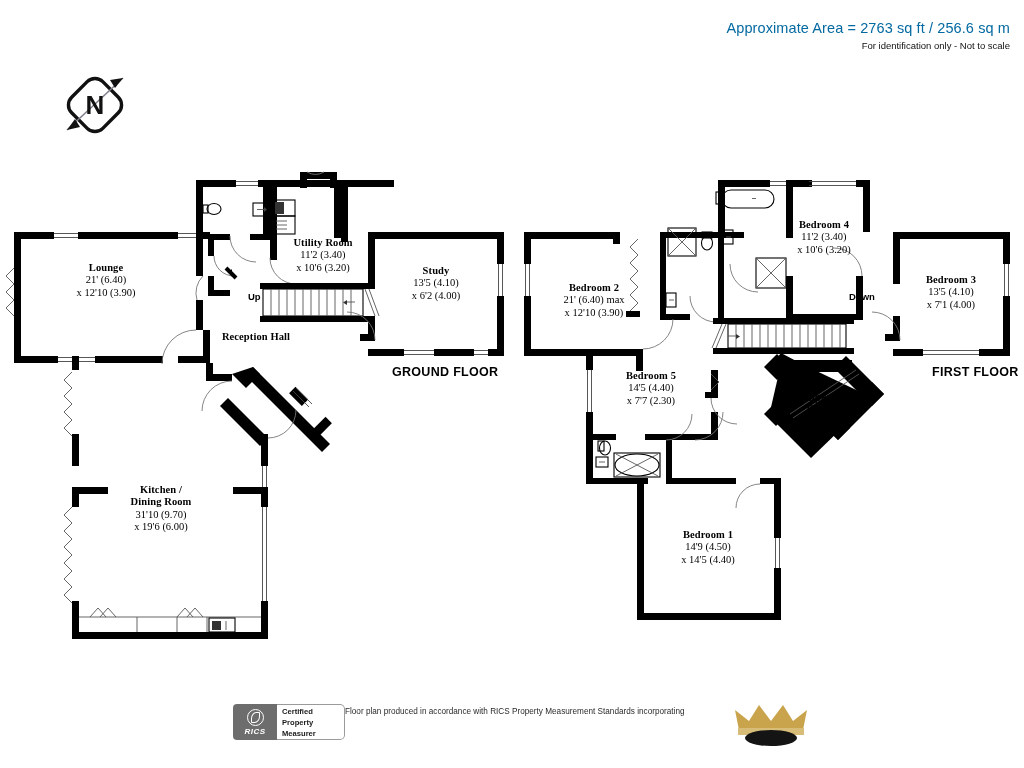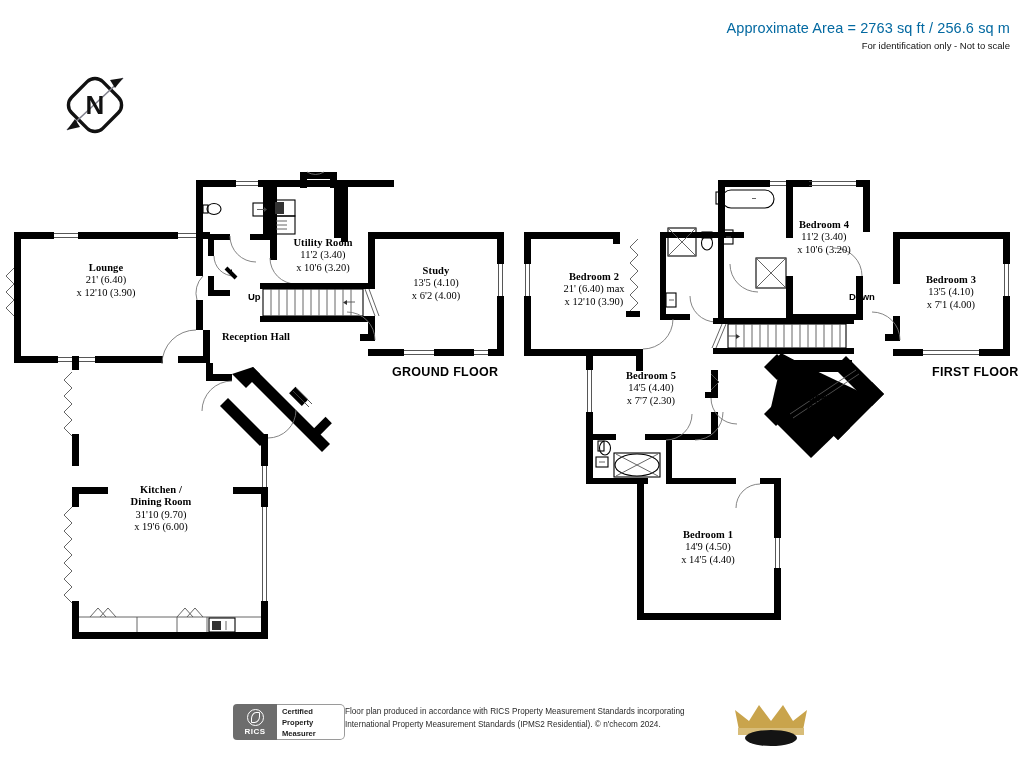--- a/index.html
+++ b/index.html
@@ -118,21 +118,21 @@
     display: block;
   }
   .rics-mark .circ::after {
     content: "";
     position: absolute;
     left: 3px; top: 2px;
     width: 7px; height: 9px;
     border: 1.3px solid #fff;
     border-radius: 60% 10% 60% 10%;
   }
-  .rics-mark .wd { font-size: 8px; font-weight: bold; letter-spacing: .5px; }
+  .rics-mark .wd { font-size: 8px; font-weight: bold; letter-spacing: .5px; font-style: italic; }
   .rics-txt {
     flex: 1;
     border: 1px solid #9a9a9a;
     border-left: none;
     border-radius: 0 5px 5px 0;
     padding: 2px 0 0 5px;
     font-size: 7.6px;
     font-weight: bold;
     line-height: 1.42;
     color: #1a1a1a;
@@ -511,21 +511,21 @@
   <div class="lbl" style="left:161px; top:484px;">
     <div class="nm">Kitchen /</div>
     <div class="nm">Dining Room</div>
     <div class="dm">31'10 (9.70)</div>
     <div class="dm">x 19'6 (6.00)</div>
   </div>
 
   <div class="mini" style="left:248px; top:291px;">Up</div>
   <div class="floor-title" style="left:392px; top:365px;">GROUND FLOOR</div>
 
-  <div class="lbl" style="left:594px; top:271px;">
+  <div class="lbl" style="left:594px; top:282px;">
     <div class="nm">Bedroom 2</div>
     <div class="dm">21' (6.40) max</div>
     <div class="dm">x 12'10 (3.90)</div>
   </div>
 
   <div class="lbl" style="left:824px; top:219px;">
     <div class="nm">Bedroom 4</div>
     <div class="dm">11'2 (3.40)</div>
     <div class="dm">x 10'6 (3.20)</div>
   </div>
@@ -563,21 +563,20 @@
     </div>
     <div class="rics-txt">
       <div>Certified</div>
       <div>Property</div>
       <div>Measurer</div>
     </div>
   </div>
 
   <div class="legal">
     <div>Floor plan produced in accordance with RICS Property Measurement Standards incorporating</div>
-    <div>International Property Measurement Standards (IPMS2 Residential).    © n'checom 2024.</div>
   </div>
 
   <div class="crown">
     <svg width="80" height="46" viewBox="0 0 80 46">
       <path d="M8,30 L4,10 L18,21 L28,5 L40,21 L52,5 L62,21 L76,10 L72,30 Z" fill="#c9a44c"></path>
       <rect x="7" y="28" width="66" height="7" fill="#d8bd79"></rect>
       <ellipse cx="40" cy="38" rx="26" ry="8" fill="#141414"></ellipse>
     </svg>
   </div>
 

